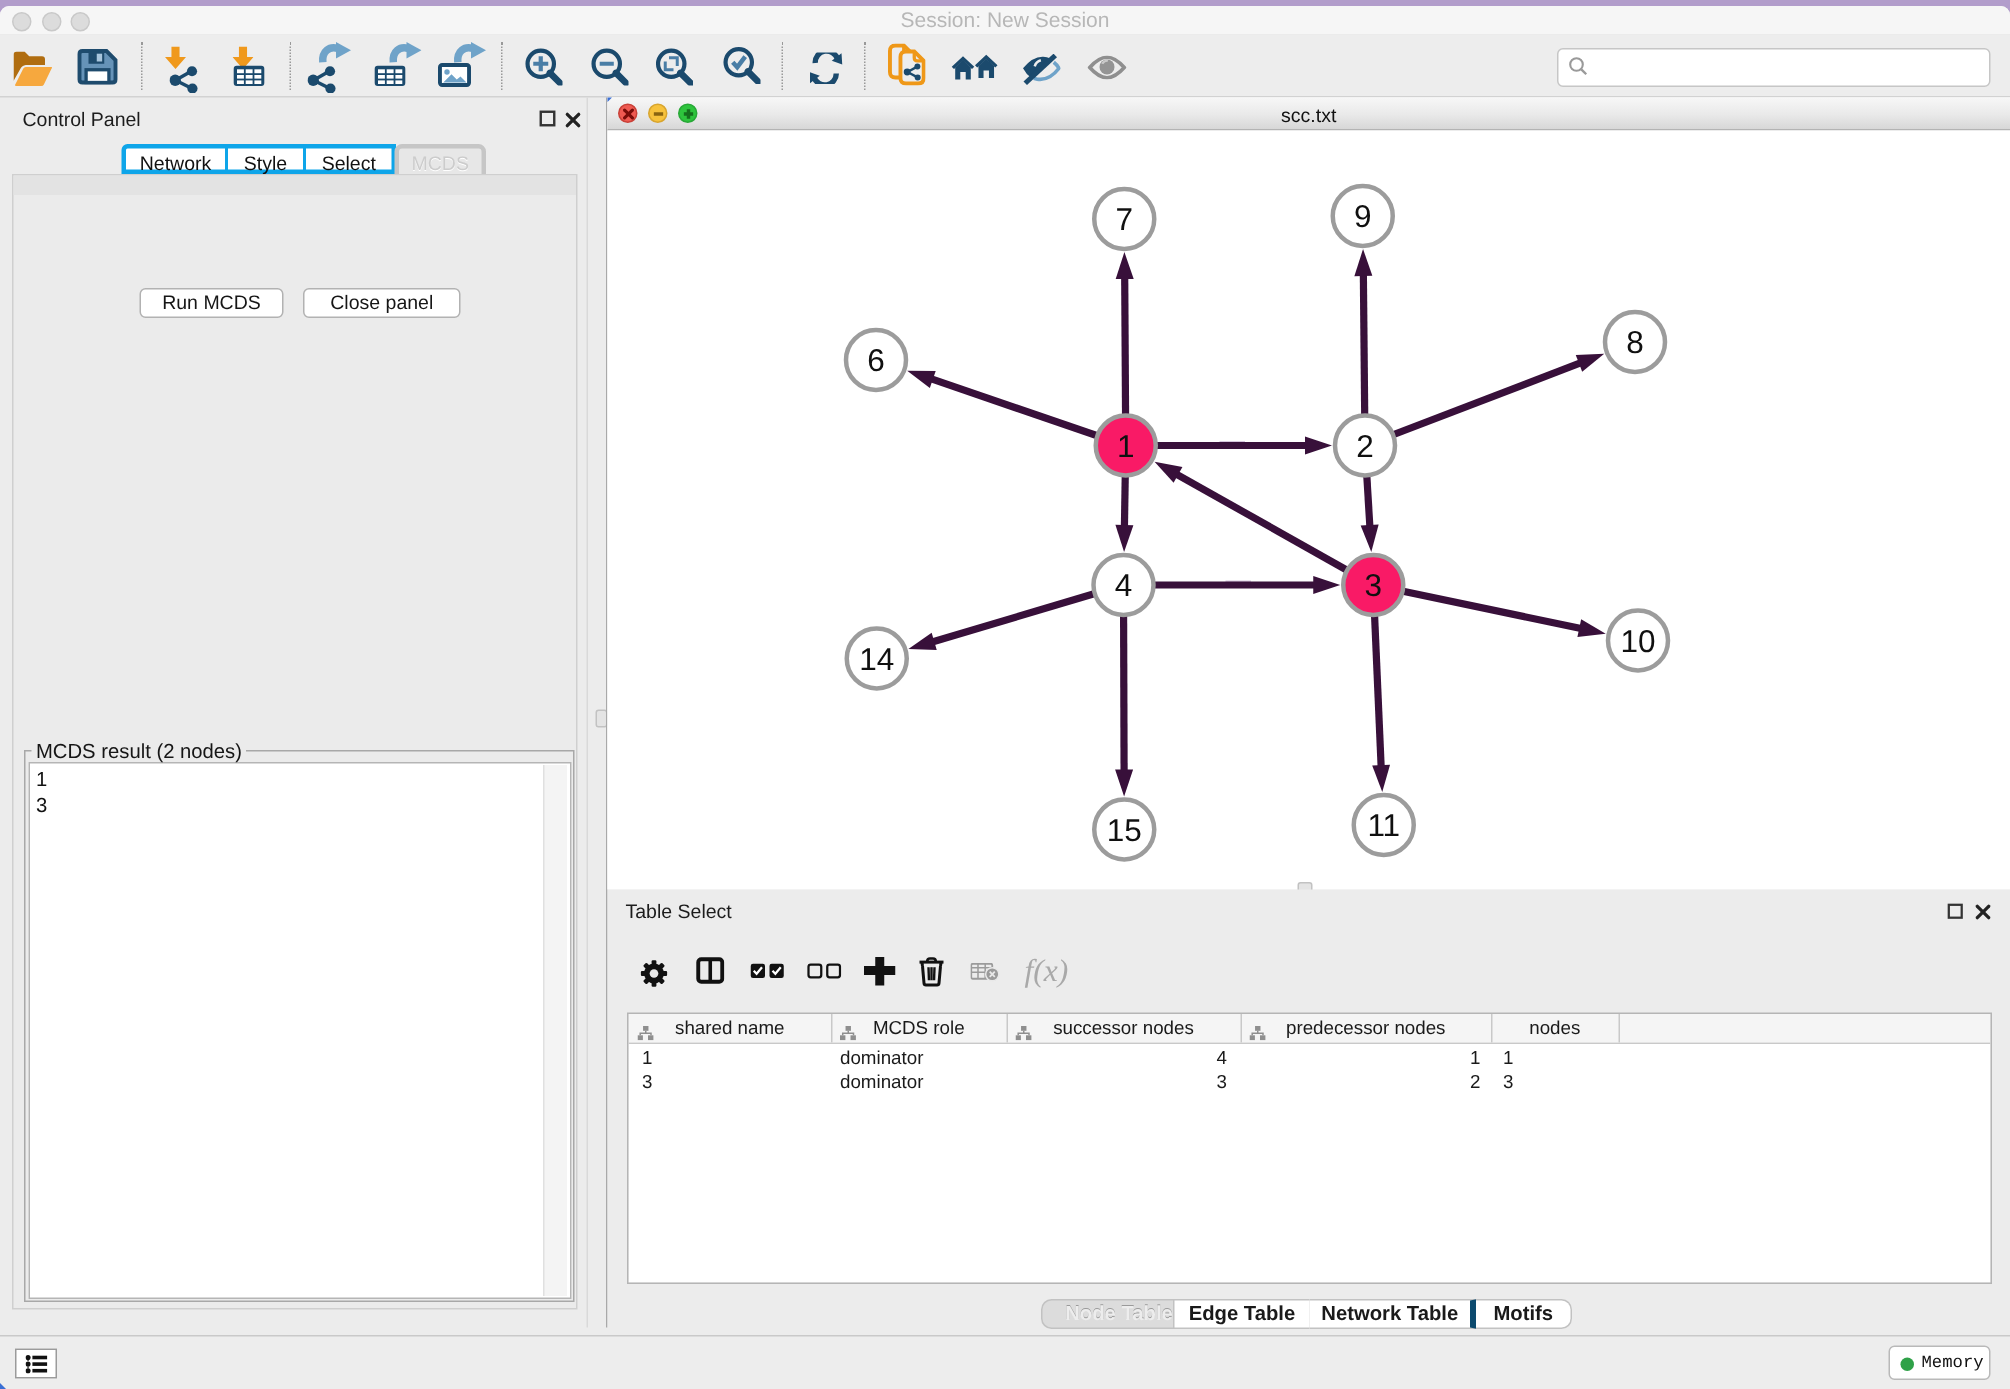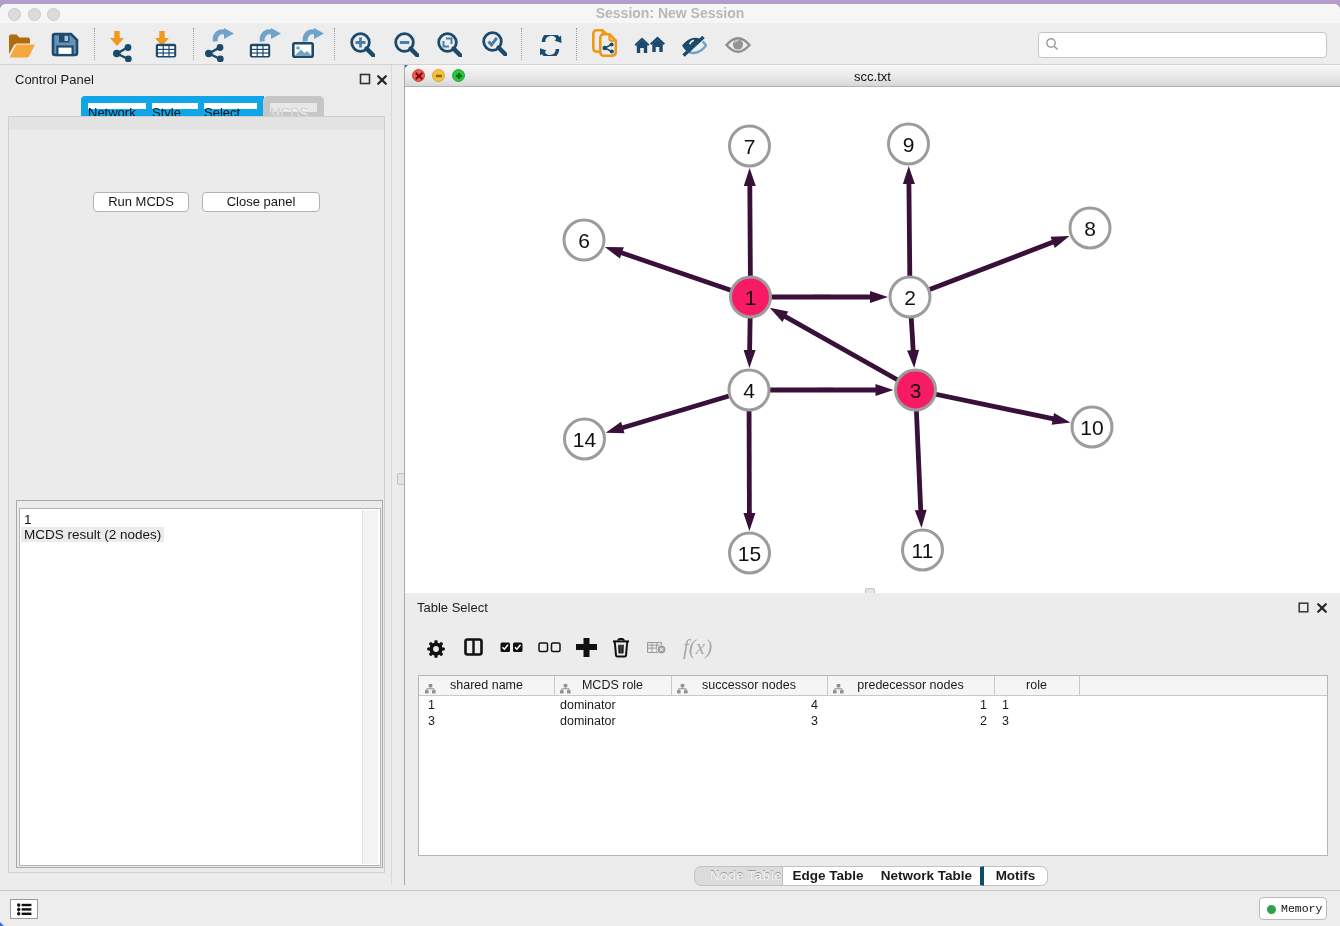--- a/index.html
+++ b/index.html
@@ -1,34 +1,34 @@
 <!DOCTYPE html>
 <html><head>
 <meta charset="utf-8">
 <style>
   html,body{margin:0;padding:0;}
   body{width:1340px;height:926px;overflow:hidden;background:#b29dcb;font-family:"Liberation Sans",sans-serif;}
   .abs{position:absolute;}
   #win{position:absolute;left:0;top:4px;width:1340px;height:922px;background:#ececec;border-radius:6px 6px 0 0;overflow:hidden;}
   
-  #titlebar{position:absolute;left:0;top:0;width:1340px;height:19px;background:#f6f6f6;border-bottom:1px solid #dcdcdc;font-weight:bold;}
+  #titlebar{position:absolute;left:0;top:0;width:1340px;height:19px;background:#f6f6f6;border-bottom:1px solid #dcdcdc;}
   .tl{position:absolute;top:3.5px;width:11px;height:11px;border-radius:50%;background:#dcdcdc;border:1px solid #c9c9c9;}
   #title{position:absolute;left:0;top:1px;width:100%;text-align:center;font-size:14px;color:#b7b7b7;}
   #toolbar{position:absolute;left:0;top:19px;width:1340px;height:41px;background:#ededed;border-bottom:1px solid #d2d2d2;}
   .sep{position:absolute;top:5px;height:32px;width:0;border-left:1px dotted #999;}
   #search{position:absolute;left:1038px;top:9px;width:287px;height:24px;background:#fff;border:1px solid #c6c6c6;border-radius:4px;}
   
   #cp-head{position:absolute;left:15px;top:68px;font-size:13px;color:#1c1c1c;}
-  .tab{position:absolute;top:92px;height:20px;background:#fff;border:7px solid #0ea5e9;font-size:13px;color:#111;line-height:19px;box-sizing:border-box;}
+  .tab{position:absolute;top:92px;height:20px;background:#fff;border:3px solid #0ea5e9;font-size:13px;color:#111;text-align:center;line-height:19px;box-sizing:border-box;}
   #panel{position:absolute;left:8px;top:112px;width:377px;height:757px;background:#ebebeb;border:1px solid #cfcfcf;box-sizing:border-box;}
   #optlabel{position:absolute;left:6px;top:132px;width:388px;text-align:center;font-size:14.5px;color:#161616;}
   #combo{position:absolute;left:43px;top:156px;width:312px;height:19px;background:#fff;border:1px solid #b2b2b2;border-radius:4px;box-sizing:border-box;font-size:13.5px;color:#161616;line-height:17px;padding-left:13px;}
   .btn{position:absolute;top:188px;height:20px;background:#fff;border:1px solid #b2b2b2;border-radius:4px;box-sizing:border-box;font-size:13px;color:#161616;text-align:center;line-height:18px;}
   #fieldset{position:absolute;left:16px;top:496px;width:367px;height:368px;border:1px solid #a8a8a8;box-sizing:border-box;}
-  #legend{position:absolute;left:21px;top:489px;background:#ebebeb;padding:0 3px;font-size:13.5px;color:#161616;margin-top:34px;}
+  #legend{position:absolute;left:21px;top:489px;background:#ebebeb;padding:0 3px;font-size:13.5px;color:#161616;}
   #resultbox{position:absolute;left:19px;top:504px;width:362px;height:358px;background:#fff;border:1px solid #b5b5b5;box-sizing:border-box;}
   #res-scroll{position:absolute;right:2px;top:1px;width:15px;height:354px;background:#f4f4f4;border-left:1px solid #e0e0e0;}
   
   #vline{position:absolute;left:404px;top:61px;width:1px;height:820px;background:#a9a9a9;}
   #netwin{position:absolute;left:405px;top:61px;width:935px;height:528px;background:#fff;}
   #nettitle{position:absolute;left:0;top:0;width:935px;height:22px;background:linear-gradient(#f7f7f7,#e9e9e9 55%,#d7d7d7);border-bottom:1px solid #b3b3b3;box-sizing:border-box;}
   .mac{position:absolute;top:4px;width:13px;height:13px;border-radius:50%;box-sizing:border-box;}
   #netname{position:absolute;left:0;top:4px;width:100%;text-align:center;font-size:13px;color:#111;}
   #canvas{position:absolute;left:0;top:22px;width:935px;height:506px;background:#fff;}
   
@@ -230,21 +230,21 @@
       </g>
     </svg>
   <div class="tab" style="left:81px;width:72px;border-radius:4px 0 0 0">Network</div>
   <div class="tab" style="left:152px;width:53px;border-left:none">Style</div>
   <div class="tab" style="left:204px;width:60px;border-left:none">Select</div>
   <div class="tab" style="left:263px;width:61px;height:23px;background:#e7e7e7;border-radius:5px 5px 0 0;color:#ccc;text-shadow:0 1px 0 #fff;border-color:#c6c6c6">MCDS</div>
   <div id="panel">
       <div style="position:absolute;left:0;top:0;width:100%;height:13px;background:#e3e3e3"></div>
     </div>
   <div class="btn" style="left:93px;width:96px">Run MCDS</div>
-  <div class="btn" style="left:202px;width:118px">Close panel</div>
+  <div class="btn" style="left:202px;width:105px">Close panel</div>
   <div id="fieldset"></div>
   <div id="resultbox">
     <div style="position:absolute;left:4px;top:2px;font-size:13.5px;color:#111;line-height:17px">1<br>3</div>
     <div id="res-scroll"></div>
   </div>
   <div id="legend">MCDS result (2 nodes)</div>
   <div style="position:absolute;left:397px;top:469px;width:8px;height:12px;background:#e4e4e4;border:1px solid #c2c2c2;border-radius:2px;box-sizing:border-box"></div>
 
   <div id="vline"></div>
     <div style="position:absolute;left:391px;top:61px;width:1px;height:820px;background:#d9d9d9"></div>
@@ -442,21 +442,21 @@
         <div class="th" style="left:408px;width:167px"><span style="position:absolute;left:6px;top:4px"><svg width="11" height="10" viewBox="0 0 11 10" style="vertical-align:-1px">
               <g fill="#8f8f8f">
                 <rect x="3.7" y="0" width="3.6" height="3.2"></rect>
                 <rect x="0" y="6.2" width="3.6" height="3.2"></rect>
                 <rect x="7" y="6.2" width="3.6" height="3.2"></rect>
               </g>
               <g stroke="#8f8f8f" stroke-width="1" fill="none">
                 <path d="M5.5 3.2 V4.8 M1.8 6.2 V4.8 H9 V6.2"></path>
               </g>
             </svg></span>predecessor nodes</div>
-        <div class="th" style="left:575px;width:85px">role</div>
+        <div class="th" style="left:575px;width:85px">nodes</div>
         <div style="position:absolute;left:0;top:19px;width:100%;height:1px;background:#c9c9c9"></div>
         <div class="td" style="left:9px;top:21px">1</div>
         <div class="td" style="left:141px;top:21px">dominator</div>
         <div class="td" style="left:252px;top:21px;width:147px;text-align:right">4</div>
         <div class="td" style="left:408px;top:21px;width:160px;text-align:right">1</div>
         <div class="td" style="left:583px;top:21px">1</div>
         <div class="td" style="left:9px;top:37px">3</div>
         <div class="td" style="left:141px;top:37px">dominator</div>
         <div class="td" style="left:252px;top:37px;width:147px;text-align:right">3</div>
         <div class="td" style="left:408px;top:37px;width:160px;text-align:right">2</div>

